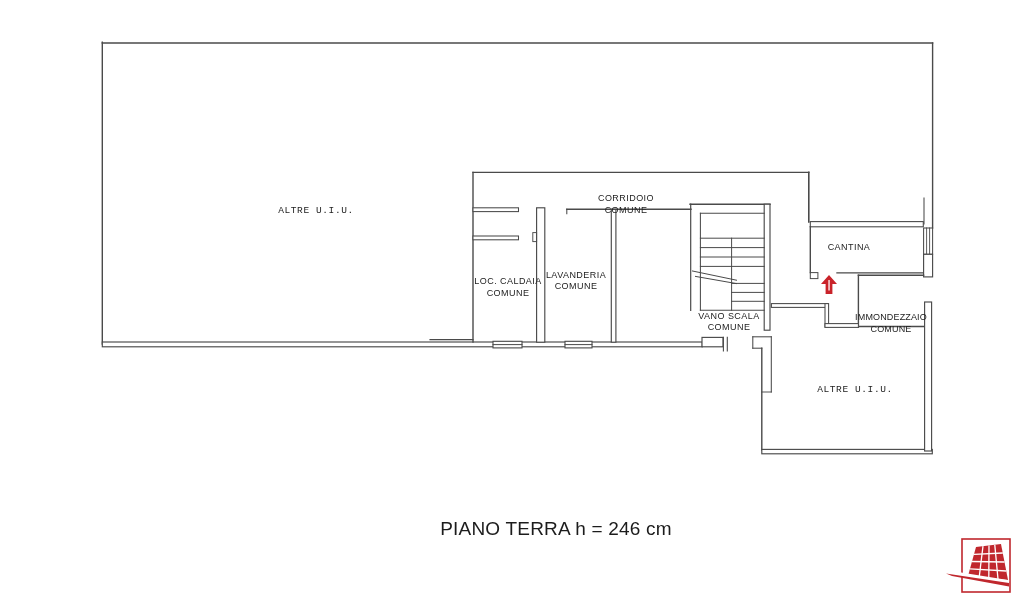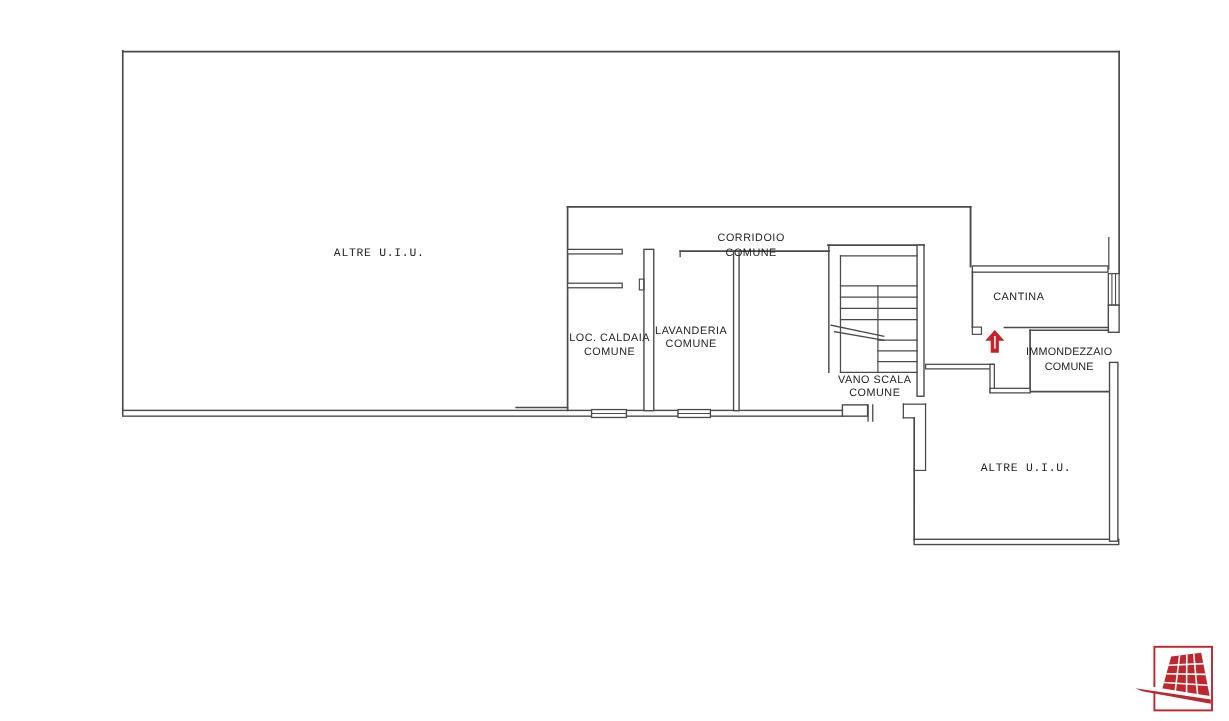--- a/index.html
+++ b/index.html
@@ -7,21 +7,21 @@
     position:relative;width:1024px;height:601px;background:#fff;overflow:hidden;
     font-family:"Liberation Sans", sans-serif;
   }
   #walls{position:absolute;left:0;top:0;}
   .room-label{
     position:absolute;transform:translate(-50%,-50%);
     font-size:9px;letter-spacing:.45px;color:var(--label,#222);
     text-align:center;line-height:11.8px;white-space:nowrap;
   }
   .room-label span{display:block;}
-  .room-label.tight{letter-spacing:.15px;}
+  .room-label.tight{letter-spacing:.15px;margin-top:24px;}
   .big-label{font-size:9.5px;letter-spacing:.6px;font-family:Liberation Mono, monospace;}
   #plan-title{
     position:absolute;left:556px;top:529px;transform:translate(-50%,-50%);
     font-size:19px;color:#1c1c1c;letter-spacing:.2px;white-space:nowrap;
   }
   .icon{position:absolute;}
 </style>
 </head>
 <body>
 
@@ -136,20 +136,21 @@
 
   <div class="room-label tight" style="left:891px;top:300px;">
     <span>IMMONDEZZAIO</span>
     <span>COMUNE</span>
   </div>
 
   <div class="room-label big-label" style="left:855px;top:390px;">
     <span>ALTRE U.I.U.</span>
   </div>
 
+  <div id="plan-title">PIANO TERRA h = 246 cm</div>
 
   <svg class="icon" style="left:821px;top:275px;" width="16" height="20" viewBox="0 0 16 20">
     <polygon points="8,0 16,9 11.4,9 11.4,19 4.6,19 4.6,9 0,9" fill="#c9232a"></polygon>
     <rect x="7.3" y="5" width="1.5" height="10.5" fill="#ffffff" opacity="0.85"></rect>
   </svg>
 
   <svg class="icon" style="left:946px;top:536px;" width="68" height="60" viewBox="0 0 68 60">
     <rect x="16" y="3" width="48" height="53" fill="#ffffff" stroke="#c0272d" stroke-width="1.6"></rect>
     <polygon points="30,11 55,8 62,44 22,40" fill="#c0272d"></polygon>
     <g stroke="#ffffff" stroke-width="1.3">

